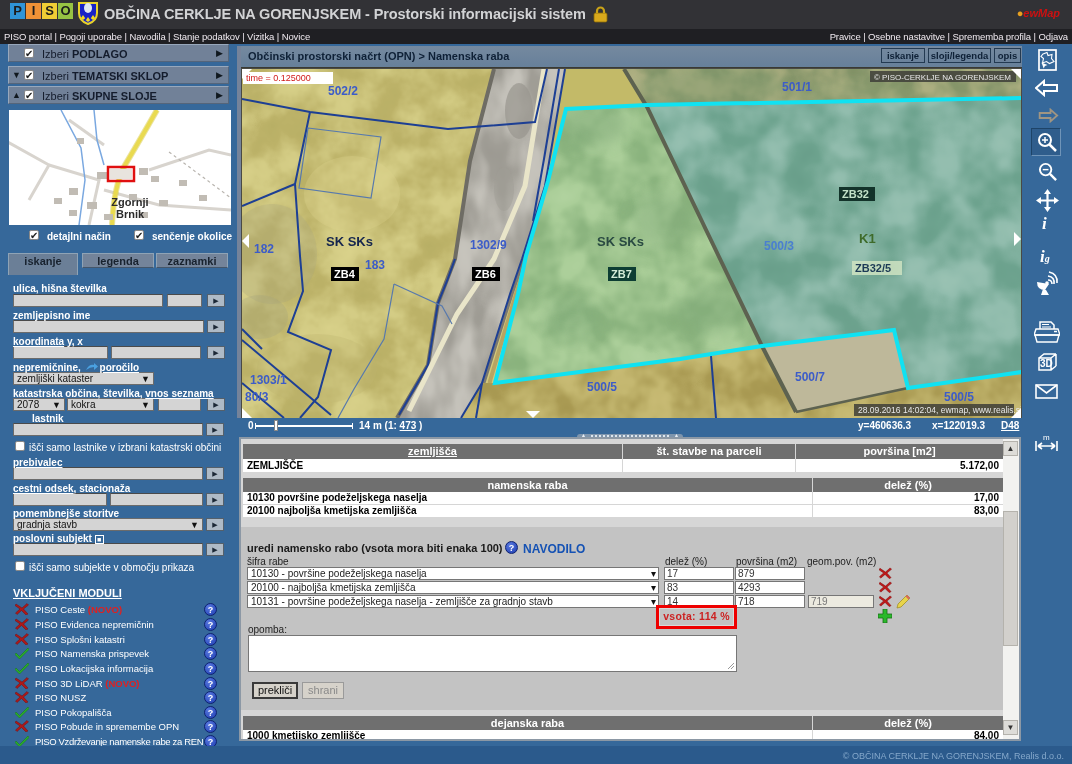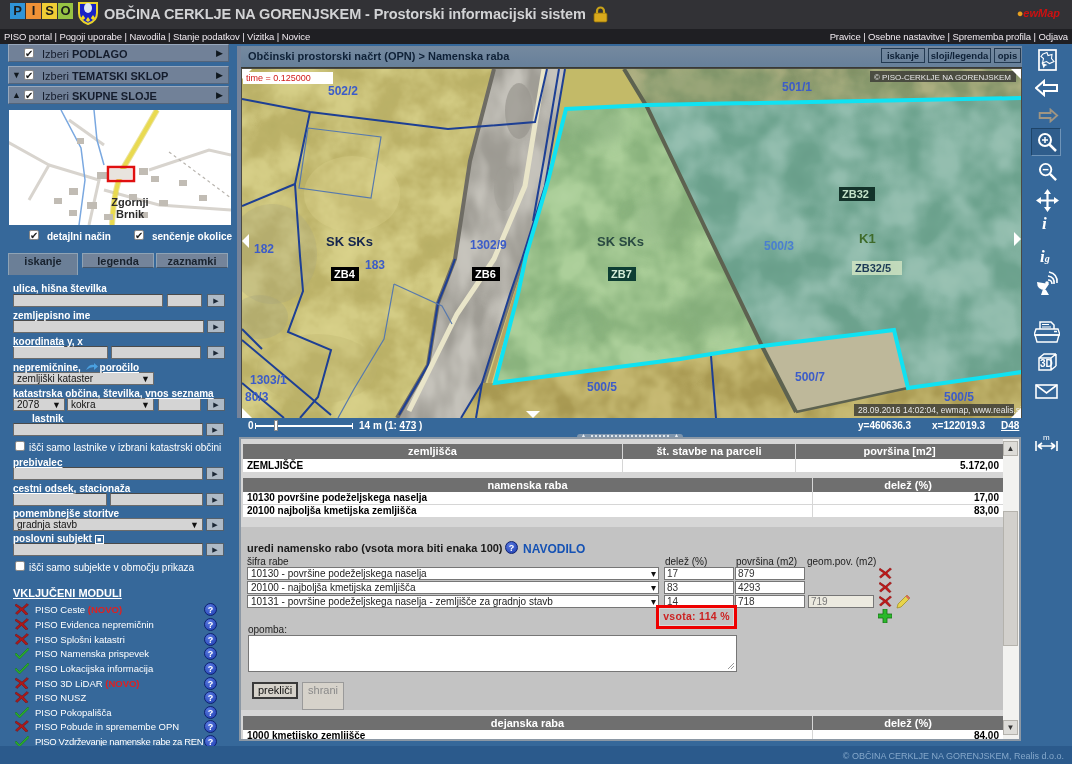--- a/index.html
+++ b/index.html
@@ -493,21 +493,21 @@
 </div>
 
 <div class="abs" style="left:577px; top:434px; width:106px; height:7px; background:#7e95ad; border-radius:3px;">
   <span class="abs" style="left:3px; top:-2px; font-size:7px; color:#e8eef4;">▲</span>
   <span class="abs" style="right:3px; top:-2px; font-size:7px; color:#e8eef4;">▲</span>
   <span class="abs" style="left:14px; top:1px; width:78px; height:4px; background:repeating-linear-gradient(90deg,#dde6ee 0 2px,transparent 2px 4px);"></span>
 </div>
 
 <div id="panel">
 
-  <div class="th" style="left:2px; top:5px; width:379px; height:22px; line-height:15px;">zemljišča</div>
+  <div class="th" style="left:2px; top:5px; width:379px; height:22px; line-height:15px;text-decoration:underline;">zemljišča</div>
   <div class="th" style="left:382px; top:5px; width:172px; height:15px; line-height:15px;">št. stavbe na parceli</div>
   <div class="th" style="left:555px; top:5px; width:207px; height:15px; line-height:15px;">površina [m2]</div>
   <div class="trow" style="left:2px; top:20px; width:379px; height:13px; padding:1px 4px;">ZEMLJIŠČE</div>
   <div class="trow" style="left:382px; top:20px; width:172px; height:13px;"></div>
   <div class="trow" style="left:555px; top:20px; width:207px; height:13px; text-align:right; padding:1px 4px;">5.172,00</div>
 
   <div class="th" style="left:2px; top:39px; width:569px; height:14px; line-height:14px;">namenska raba</div>
   <div class="th" style="left:572px; top:39px; width:190px; height:14px; line-height:14px;">delež (%)</div>
   <div class="trow" style="left:2px; top:53px; width:569px; height:12px; padding:0 4px;">10130 površine podeželjskega naselja</div>
   <div class="trow" style="left:572px; top:53px; width:190px; height:12px; text-align:right; padding:0 4px;">17,00</div>
@@ -557,21 +557,21 @@
   </div>
 
   <div class="flabel" style="left:7px; top:185px;">opomba:</div>
   <div class="abs" style="left:7px; top:196px; width:489px; height:37px; background:#fff; border:1px solid #767676;">
     <svg class="abs" style="right:1px; bottom:1px;" width="8" height="8" viewBox="0 0 8 8">
           <path d="M7 1 L1 7 M7 4 L4 7" stroke="#999" stroke-width="1"></path>
         </svg>
   </div>
 
   <div class="abs" style="left:11px; top:243px; width:46px; height:17px; background:#d6d2ca; border:2px solid #3a3a3a; color:#111; font-size:11px; text-align:center; line-height:13px;">prekliči</div>
-  <div class="abs" style="left:61px; top:243px; width:42px; height:28px; background:#d6d2ca; border:1px solid #9a9a9a; color:#8a8a8a; font-size:11px; text-align:center; line-height:15px;">shrani</div>
+  <div class="abs" style="left:61px; top:243px; width:42px; height:17px; background:#d6d2ca; border:1px solid #9a9a9a; color:#8a8a8a; font-size:11px; text-align:center; line-height:15px;">shrani</div>
 
   <div class="th" style="left:2px; top:277px; width:569px; height:14px; line-height:14px;">dejanska raba</div>
   <div class="th" style="left:572px; top:277px; width:190px; height:14px; line-height:14px;">delež (%)</div>
   <div class="trow" style="left:2px; top:291px; width:569px; height:9px; padding:0 4px; overflow:hidden;">1000 kmetijsko zemljišče</div>
   <div class="trow" style="left:572px; top:291px; width:190px; height:9px; text-align:right; padding:0 4px; overflow:hidden;">84,00</div>
 
   <div class="sbtrack" style="left:762px; top:0px; width:16px; height:300px;"></div>
   <div class="sbbtn" style="left:762px; top:2px; width:15px; height:15px; line-height:14px;">▲</div>
   <div class="sbthumb" style="left:762px; top:72px; width:15px; height:135px;"></div>
   <div class="sbbtn" style="left:762px; top:281px; width:15px; height:15px; line-height:14px;">▼</div>

